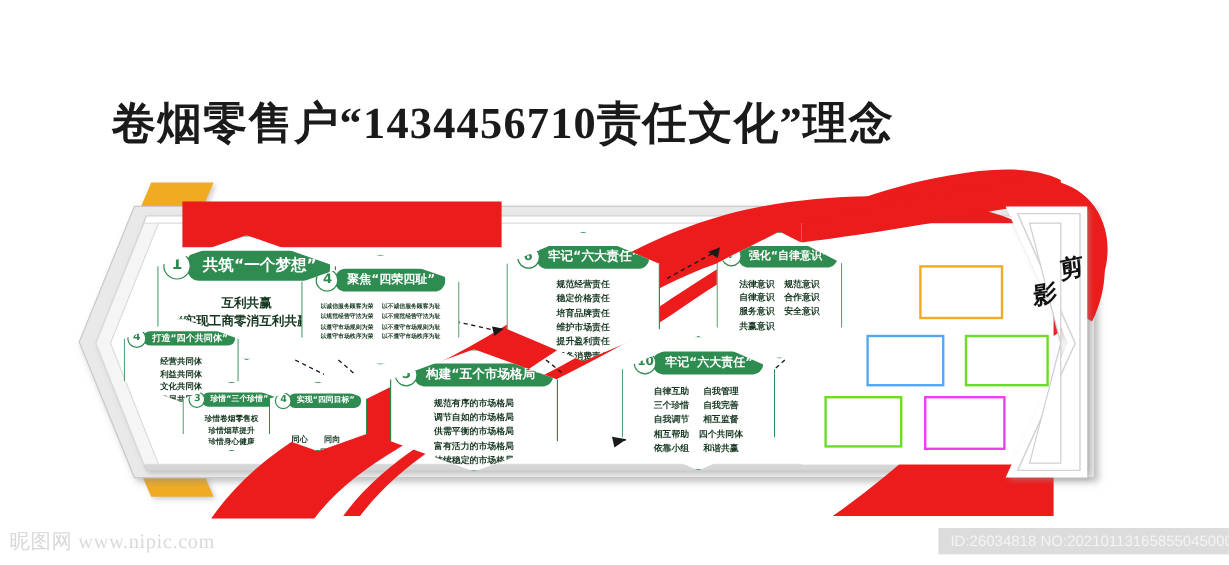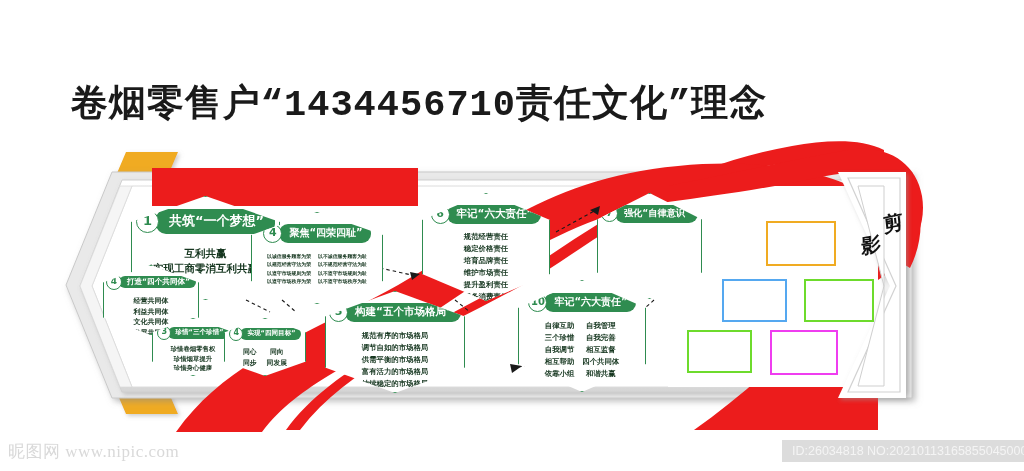--- a/index.html
+++ b/index.html
@@ -10,21 +10,21 @@
     overflow:hidden;
     position:relative;
   }
   #stage{position:absolute;left:0;top:0;width:1024px;height:471px;}
   .layer{position:absolute;left:0;top:0;width:1024px;height:471px;}
 
   
   #title{
     position:absolute;left:0;top:78px;width:838px;
     text-align:center;
-    font-family:Liberation Mono, monospace;
+    font-family:Liberation Serif, serif;
     font-size:37px;
     font-weight:bold;
     color:#1a1a1a;
     letter-spacing:1px;
     white-space:nowrap;
     z-index:40;
   }
 
   
   .hex{
@@ -296,21 +296,21 @@
       </div>
     </div>
   </div>
 
   <div class="hex small" id="hexL4b">
     <div class="hex-inner" style="padding-top:8px;">
       <div class="hdr">
         <div class="num">4</div>
         <div class="pill">实现“四同目标”</div>
       </div>
-      <div class="two-col" style="margin-top:6px;">
+      <div class="two-col" style="margin-top:20px;">
         <div>
           <div class="body-txt">同心</div>
           <div class="body-txt">同步</div>
         </div>
         <div>
           <div class="body-txt">同向</div>
           <div class="body-txt">同发展</div>
         </div>
       </div>
     </div>
@@ -355,20 +355,33 @@
       </div>
     </div>
   </div>
 
   <div class="hex" id="hex7">
     <div class="hex-inner" style="padding-top:11px;">
       <div class="hdr">
         <div class="num">7</div>
         <div class="pill">强化“自律意识”</div>
       </div>
+      <div class="two-col" style="margin-top:8px;gap:8px;">
+        <div>
+          <div class="body-txt">法律意识</div>
+          <div class="body-txt">自律意识</div>
+          <div class="body-txt">服务意识</div>
+          <div class="body-txt">共赢意识</div>
+        </div>
+        <div>
+          <div class="body-txt">规范意识</div>
+          <div class="body-txt">合作意识</div>
+          <div class="body-txt">安全意识</div>
+        </div>
+      </div>
     </div>
   </div>
 
   <div class="hex" id="hex5">
     <div class="hex-inner" style="padding-top:11px;">
       <div class="hdr">
         <div class="num">5</div>
         <div class="pill">构建“五个市场格局”</div>
       </div>
       <div style="margin-top:8px;display:flex;flex-direction:column;">

